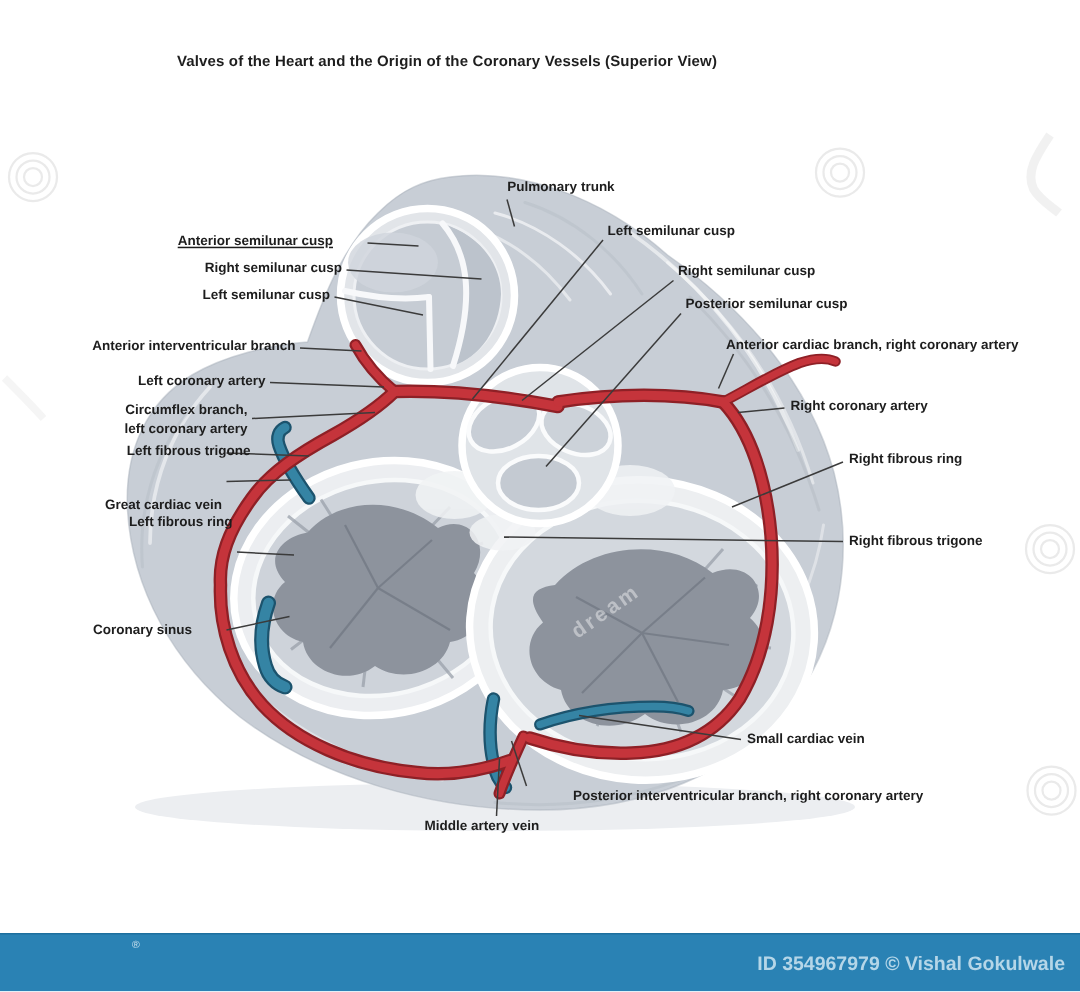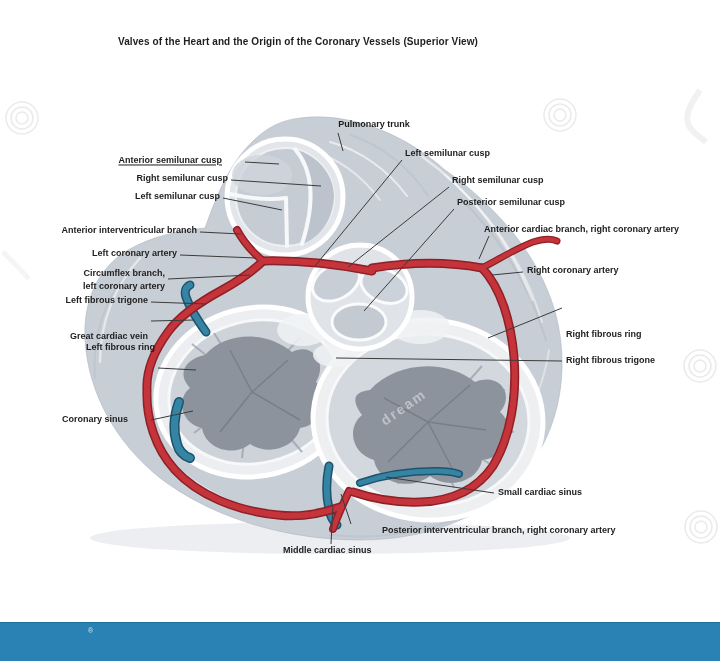--- a/index.html
+++ b/index.html
@@ -234,33 +234,34 @@
 
   <div id="labels-layer">
       <div class="lbl c" style="top: 125px; left: 362px; margin-left: 12px;">Pulmonary trunk</div>
       <div class="lbl r" style="top: 161px; right: 498px; text-decoration: underline;">Anterior semilunar cusp</div>
       <div class="lbl r" style="top: 179px; right: 492px;">Right semilunar cusp</div>
       <div class="lbl r" style="top: 197px; right: 500px;">Left semilunar cusp</div>
       <div class="lbl r" style="top: 231px; right: 523px;">Anterior interventricular branch</div>
       <div class="lbl r" style="top: 254px; right: 543px;">Left coronary artery</div>
       <div class="lbl r" style="top: 280px; right: 555px;">Circumflex branch,
 left coronary artery</div>
-      <div class="lbl r" style="top: 301px; right: 572px;">Left fibrous trigone</div>
+      <div class="lbl r" style="top: 301px; right: 553px;">Left fibrous trigone</div>
       <div class="lbl r" style="top: 321px; right: 572px; margin-top: 16px;">Great cardiac vein</div>
       <div class="lbl r" style="top: 348px; right: 565px;">Left fibrous ring</div>
       <div class="lbl r" style="top: 420px; right: 592px;">Coronary sinus</div>
       <div class="lbl" style="top: 154px; left: 405px;">Left semilunar cusp</div>
       <div class="lbl" style="top: 181px; left: 452px;">Right semilunar cusp</div>
       <div class="lbl" style="top: 203px; left: 457px;">Posterior semilunar cusp</div>
       <div class="lbl" style="top: 230px; left: 484px;">Anterior cardiac branch, right coronary artery</div>
       <div class="lbl" style="top: 271px; left: 527px;">Right coronary artery</div>
-      <div class="lbl" style="top: 306px; left: 566px; margin-top: 29px;">Right fibrous ring</div>
+      <div class="lbl" style="top: 306px; left: 566px;">Right fibrous ring</div>
       <div class="lbl" style="top: 361px; left: 566px;">Right fibrous trigone</div>
-      <div class="lbl" style="top: 493px; left: 498px;">Small cardiac sinus</div>
+      <div class="lbl" style="top: 493px; left: 498px;">Small cardiac vein</div>
       <div class="lbl" style="top: 531px; left: 350px; margin-left: 32px;">Posterior interventricular branch, right coronary artery</div>
-      <div class="lbl" style="top: 551px; left: 283px;">Middle cardiac sinus</div>
+      <div class="lbl" style="top: 551px; left: 283px;">Middle artery vein</div>
     </div>
 
   <div class="footer">
     <div class="footer-reg">®</div>
+    <div class="footer-credit">ID 354967979 © Vishal Gokulwale</div>
   </div>
 
 </div>
 
 </body></html>

